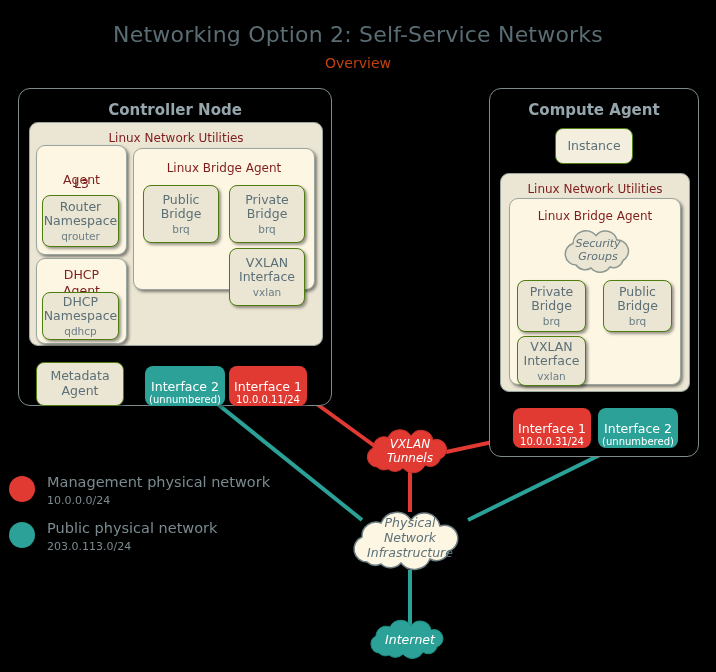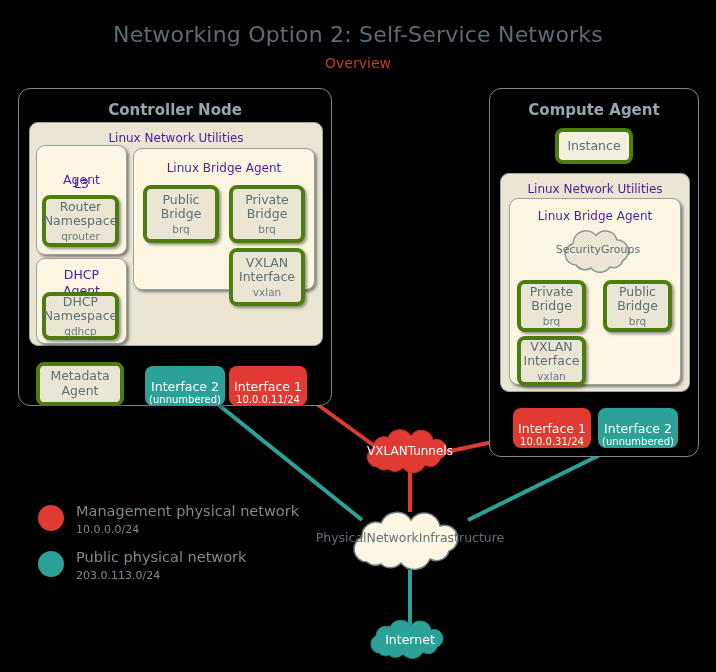--- a/index.html
+++ b/index.html
@@ -35,26 +35,26 @@
 
   
   .panel{
     position:absolute;border:1px solid #9aa59f;border-radius:9px;
     background:#ebe5d3;
     box-shadow:2px 2px 3px rgba(0,0,0,.45);
   }
   .panel.light{background:#fdf6e3;}
   .panel-title{
     position:absolute;left:0;width:100%;text-align:center;
-    font-size:12px;color:#4c1d95;
+    font-size:12px;color:#7f1d1d;
   }
 
   
   .box{
-    position:absolute;border:4px solid #4d7c0f;border-radius:8px;
+    position:absolute;border:1px solid #4d7c0f;border-radius:8px;
     background:#ebe5d3;
     box-shadow:2px 2px 3px rgba(0,0,0,.4);
     display:flex;flex-direction:column;align-items:center;justify-content:center;
     text-align:center;font-size:12.5px;line-height:1.18;color:#5c7078;
     box-sizing:border-box;
   }
   .box .sub{font-size:10.5px;color:#6b7f86;margin-top:1px;}
   .box.lt{background:#f3eedd;}
 
   .iface{
@@ -64,26 +64,26 @@
     box-shadow:2px 2px 3px rgba(0,0,0,.4);box-sizing:border-box;
   }
   .iface .sub{font-size:10px;margin-top:0px;}
   .iface.red{background:#e03a33;}
   .iface.teal{background:#2ba198;}
 
   
   .cloud{position:absolute;}
   .cloud .lbl{
     position:absolute;left:0;top:0;width:100%;height:100%;
-    display:flex;flex-direction:row;align-items:center;justify-content:center;
-    text-align:center;line-height:1.2;pointer-events:none;
-  }
-
-  
-  #legend{position:absolute;left:38px;top:472px;width:280px;margin-top:29px;}
+    display:flex;flex-direction:column;align-items:center;justify-content:center;
+    text-align:center;line-height:1.2;pointer-events:none;font-style:italic;
+  }
+
+  
+  #legend{position:absolute;left:9px;top:472px;width:280px;}
   .legend-row{position:relative;height:46px;}
   .legend-dot{
     position:absolute;left:0;top:4px;width:26px;height:26px;border-radius:50%;
   }
   .legend-dot.red{background:#e03a33;}
   .legend-dot.teal{background:#2ba198;}
   .legend-name{position:absolute;left:38px;top:2px;font-size:14.5px;color:#7b8b90;}
   .legend-cidr{position:absolute;left:38px;top:22px;font-size:11px;color:#7b8b90;}
 </style>
 </head>

